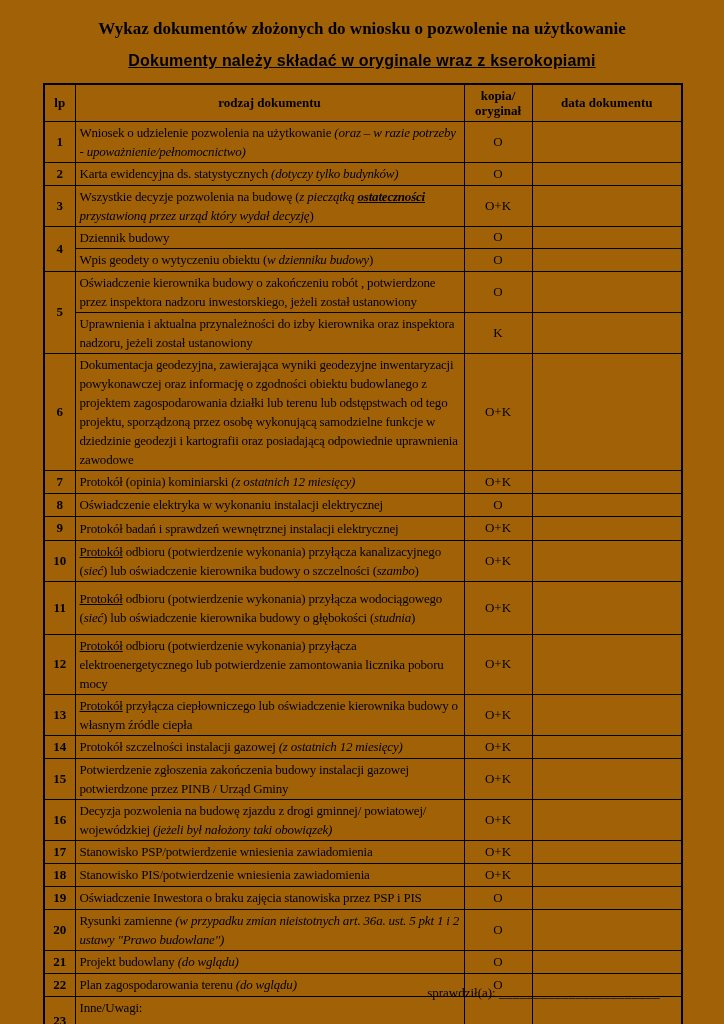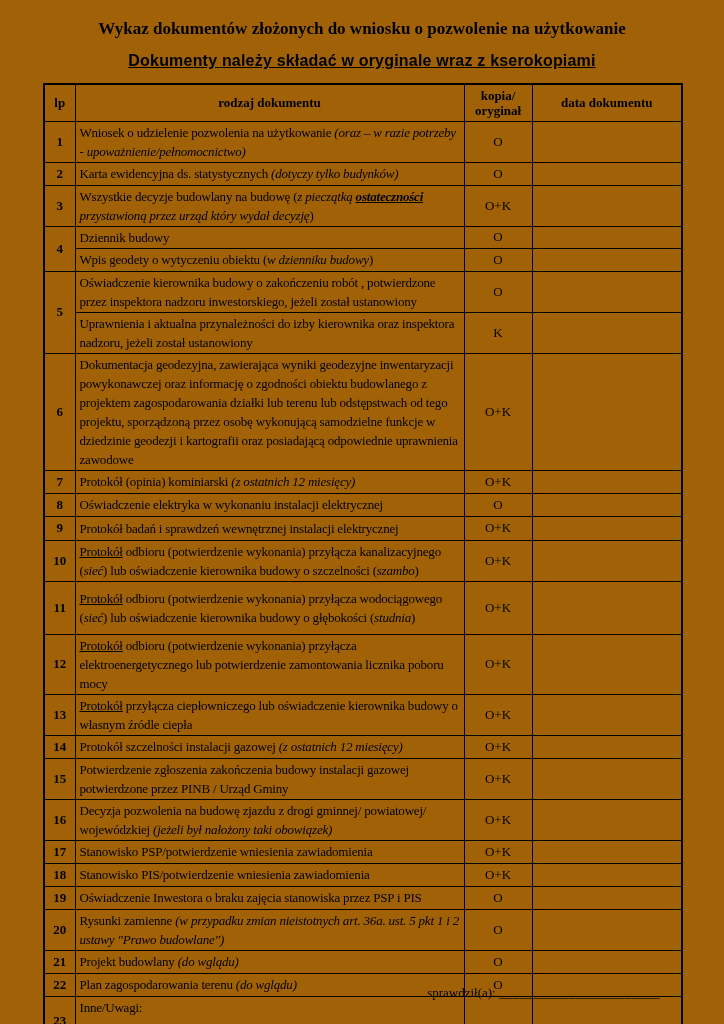--- a/index.html
+++ b/index.html
@@ -105,21 +105,21 @@
           <td class="datacol"></td>
         </tr>
         <tr style="height: 23px;">
           <td class="lp" rowspan="1">2</td>
           <td class="rodzaj"><span class="run-n">Karta ewidencyjna ds. statystycznych </span><span class="run-i">(dotyczy tylko budynków)</span></td>
           <td class="kopia">O</td>
           <td class="datacol"></td>
         </tr>
         <tr style="height: 38px;">
           <td class="lp" rowspan="1">3</td>
-          <td class="rodzaj"><span class="run-n">Wszystkie decyzje budowlany na budowę (</span><span class="run-i">z pieczątką </span><span class="run-biu">ostateczności</span><span class="run-i"> przystawioną przez urząd który wydał decyzję</span><span class="run-n">)</span></td>
+          <td class="rodzaj"><span class="run-n">Wszystkie decyzje pozwolenia na budowę (</span><span class="run-i">z pieczątką </span><span class="run-biu">ostateczności</span><span class="run-i"> przystawioną przez urząd który wydał decyzję</span><span class="run-n">)</span></td>
           <td class="kopia">O+K</td>
           <td class="datacol"></td>
         </tr>
         <tr style="height: 22px;">
           <td class="lp" rowspan="2">4</td>
           <td class="rodzaj"><span class="run-n">Dziennik budowy</span></td>
           <td class="kopia">O</td>
           <td class="datacol"></td>
         </tr>
         <tr style="height: 23px;">

